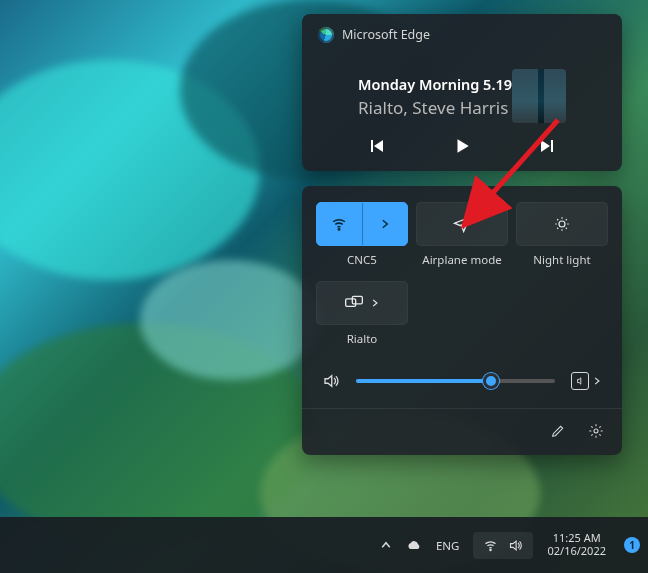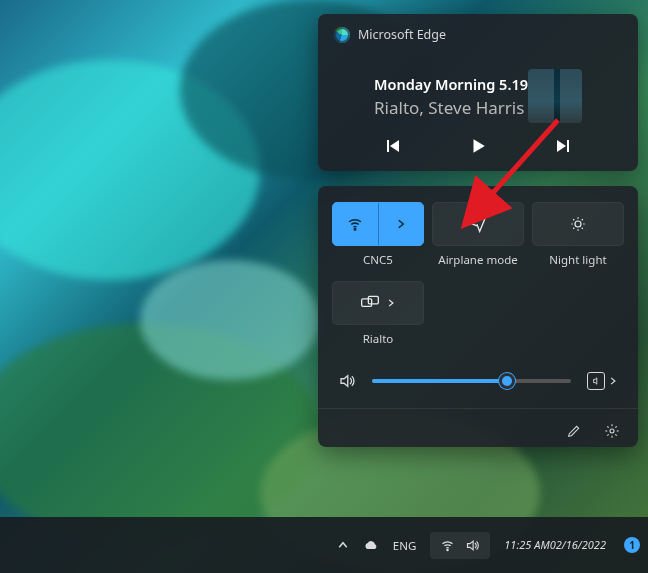--- a/index.html
+++ b/index.html
@@ -12,21 +12,21 @@
   .wp { position:absolute; inset:0; overflow:hidden; }
   .wp div { position:absolute; border-radius:50%; filter: blur(4px); opacity:.6; }
   .b1 { width:300px; height:220px; background:#36e5dd; top:60px; left:-40px; }
   .b2 { width:260px; height:180px; background:#0b4f5a; top:0; left:180px; }
   .b3 { width:350px; height:220px; background:#2a7a3a; bottom:30px; left:-30px; }
   .b4 { width:280px; height:160px; background:#6aa05a; bottom:0; left:260px; }
   .b5 { width:180px; height:120px; background:#7ad0c8; top:260px; left:140px; }
 
   .panel {
     position: absolute;
-    right: 10px;
+    right: 26px;
     width: 320px;
     background: rgba(30,34,40,0.92);
     border-radius: 8px;
     box-shadow: 0 8px 24px rgba(0,0,0,0.4);
     color: #e8e8e8;
   }
 
   
   .media { top: 14px; padding: 12px 16px 10px 16px; }
   .media-app { display:flex; align-items:center; gap:8px; font-size:12.5px; color:#d5d5d5; }
@@ -40,21 +40,21 @@
   .art { width:54px; height:54px; border-radius:4px;
     background:
       linear-gradient(90deg, rgba(255,255,255,.15) 26px, transparent 26px 32px, rgba(255,255,255,.15) 32px),
       linear-gradient(180deg, #0a2b3a 0%, #0e3a4a 60%, #0a1a20 100%);
     position:relative;
   }
   .media-ctrls { display:flex; justify-content:center; gap:56px; margin-top:8px; color:#fff; }
   .media-ctrls .mbtn { background:none; border:none; color:#fff; cursor:pointer; padding:6px; display:flex; align-items:center; justify-content:center; }
 
   
-  .qs { top: 186px; padding: 16px 14px 2px 14px; }
+  .qs { top: 186px; padding: 16px 14px 10px 14px; }
   .tile-grid { display:grid; grid-template-columns: repeat(3, 1fr); gap:6px 8px; }
   .tile-wrap { display:flex; flex-direction:column; align-items:center; gap:6px; }
   .tile {
     width:92px; height:44px; border-radius:5px;
     background: rgba(255,255,255,0.055);
     display:flex; align-items:center; justify-content:center;
     position:relative; cursor:pointer; border:1px solid rgba(255,255,255,0.04);
   }
   .tile.split { justify-content:stretch; padding:0; }
   .tile.split .half { flex:1; display:flex; align-items:center; justify-content:center; height:100%; }
@@ -82,21 +82,21 @@
 
   
   .arrow { position:absolute; top:110px; right:78px; width:120px; height:120px; pointer-events:none; }
 
   
   .taskbar { position:absolute; left:0; right:0; bottom:0; height:56px; background:rgba(24,28,34,.92); display:flex; align-items:center; justify-content:flex-end; padding:0 8px; gap:2px; color:#dcdcdc; font-size:11px;}
   .tray { display:flex; align-items:center; gap:10px; }
   .tray .chev { padding:2px 4px; }
   .tray .lang { font-size:11.5px; padding:0 4px; }
   .tray .group { display:flex; align-items:center; gap:10px; background:rgba(255,255,255,.07); padding:6px 10px; border-radius:4px;}
-  .clock { display:flex; flex-direction:row; align-items:center; line-height:1.15; padding:0 4px;font-style:italic;}
+  .clock { display:flex; flex-direction:column; align-items:center; line-height:1.15; padding:0 4px;}
   .notif { width:16px; height:16px; border-radius:50%; background:#3ea6ff; color:#0a2a3a; font-size:10px; font-weight:700; display:flex; align-items:center; justify-content:center; margin-left:4px;}
 </style>
 </head>
 <body>
 
 <div class="wp">
   <div class="b1"></div>
     <div class="b2"></div>
     <div class="b3"></div>
     <div class="b4"></div>

